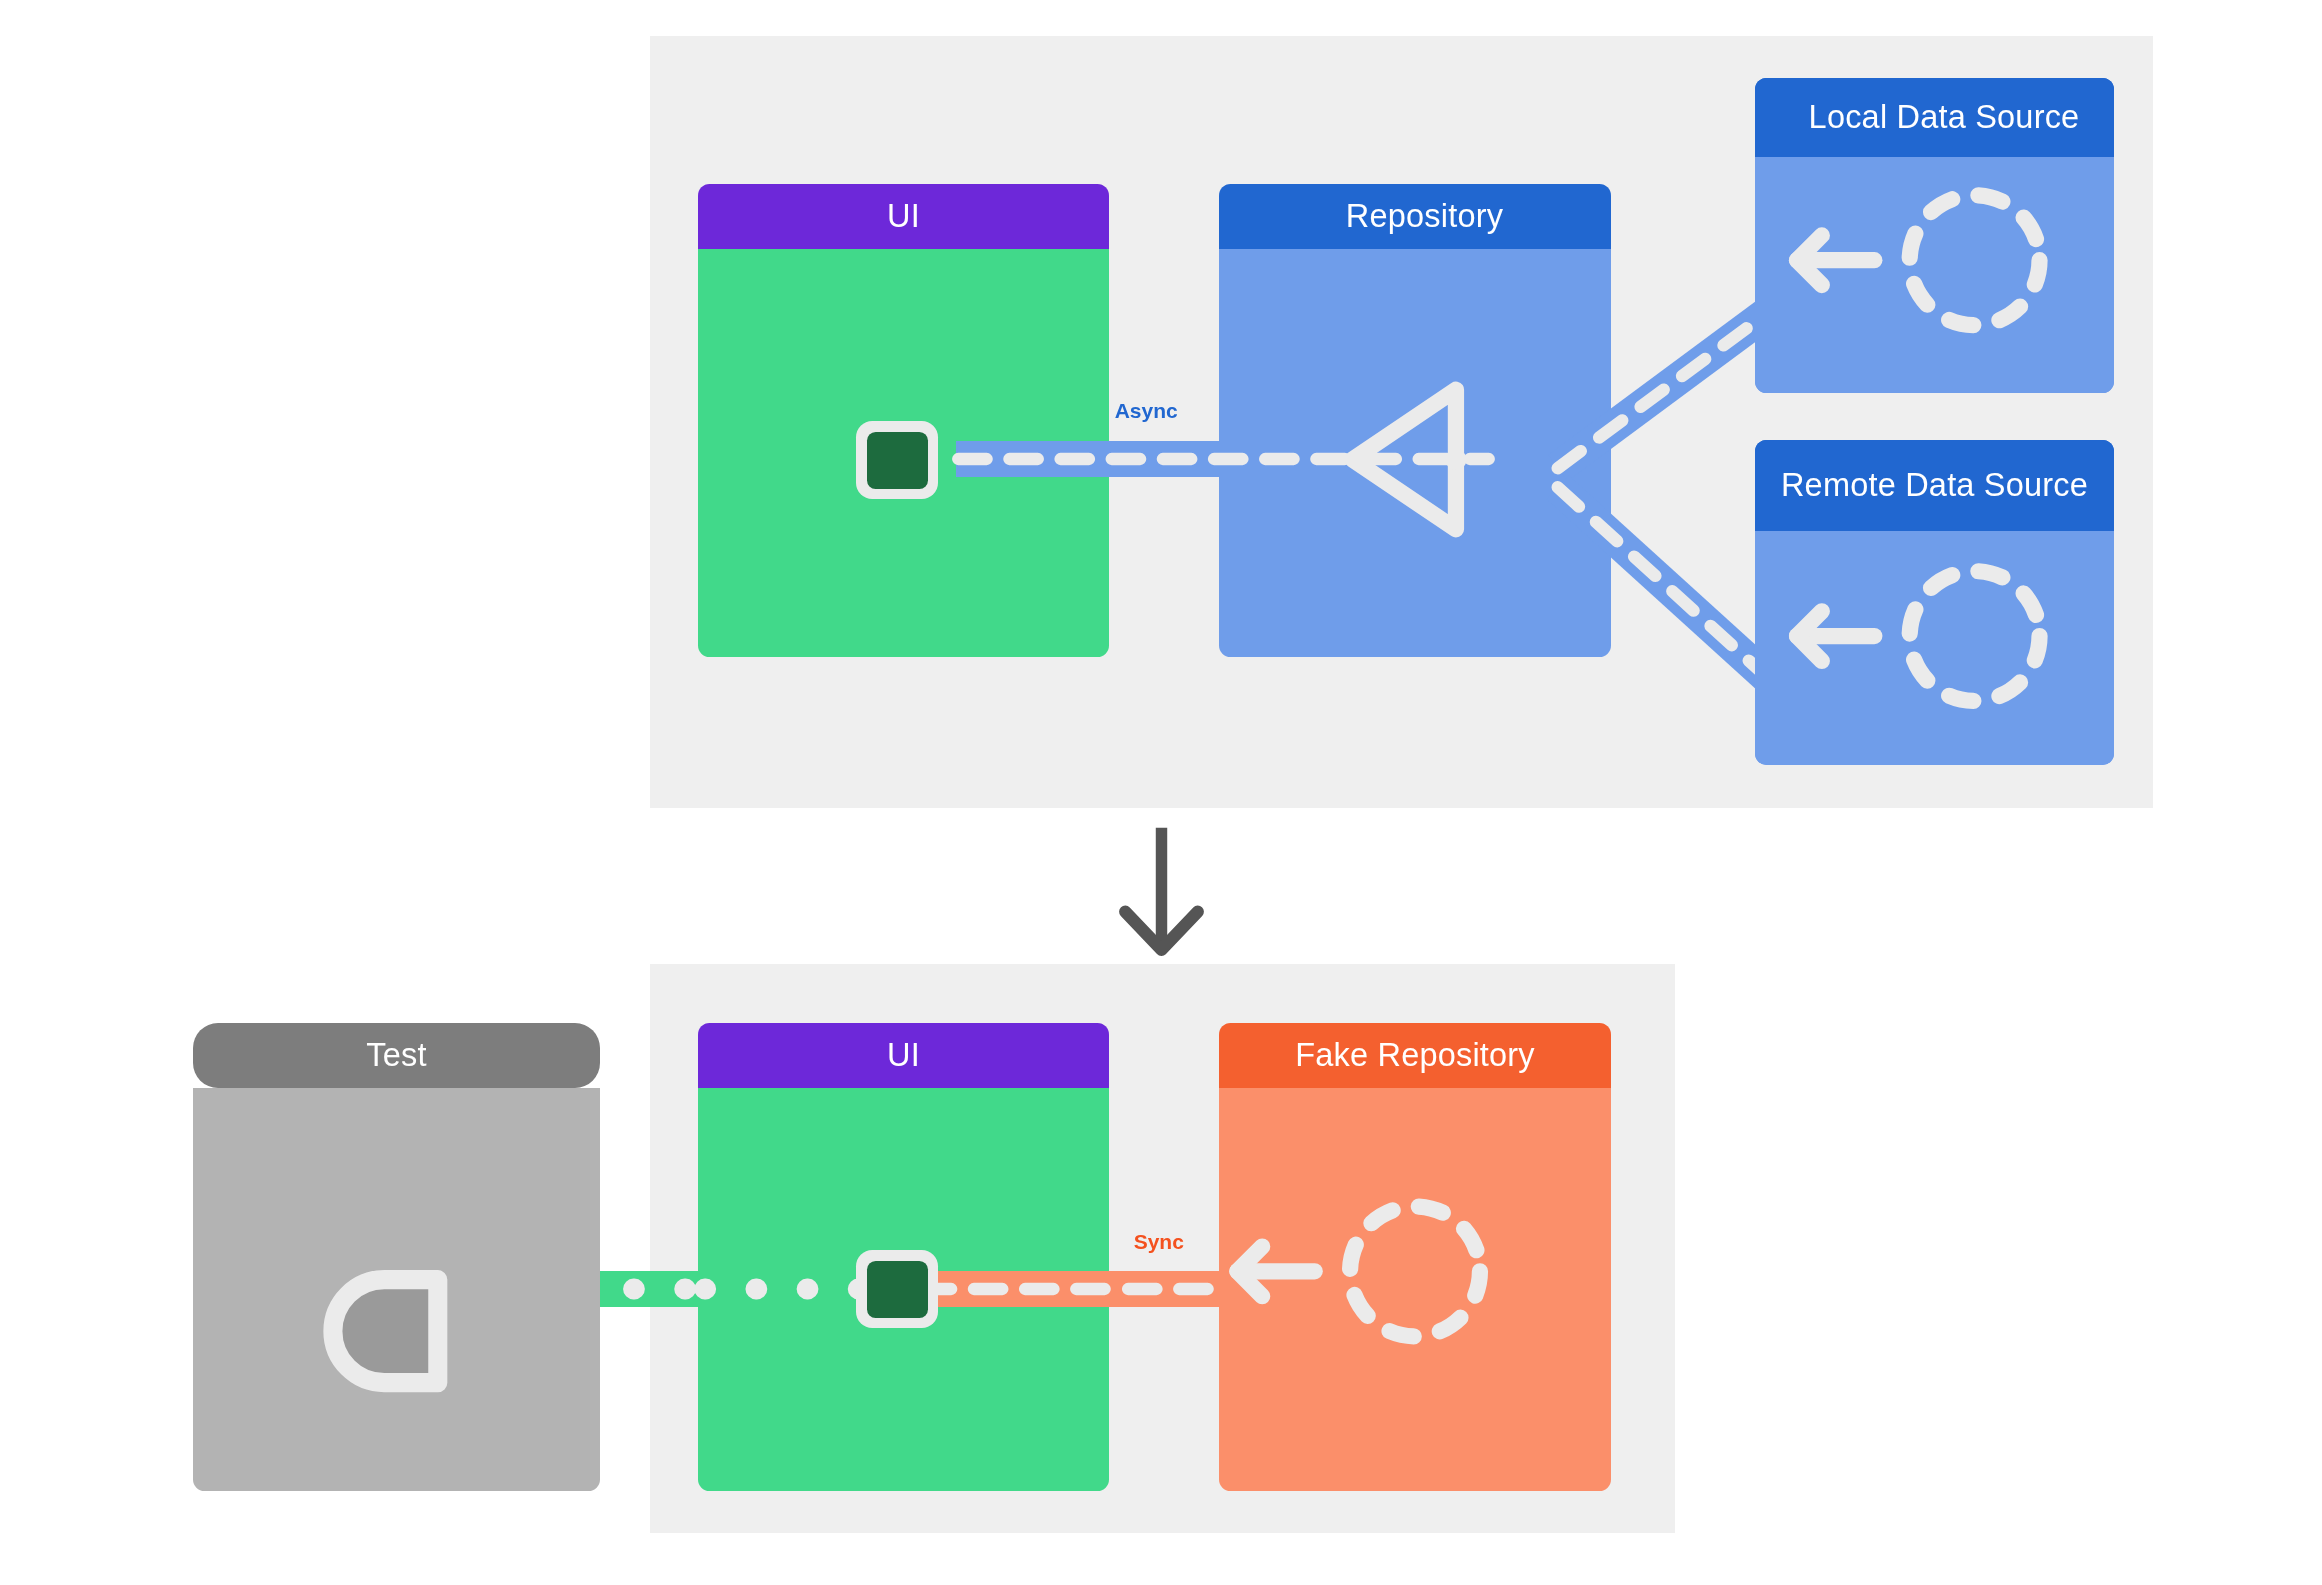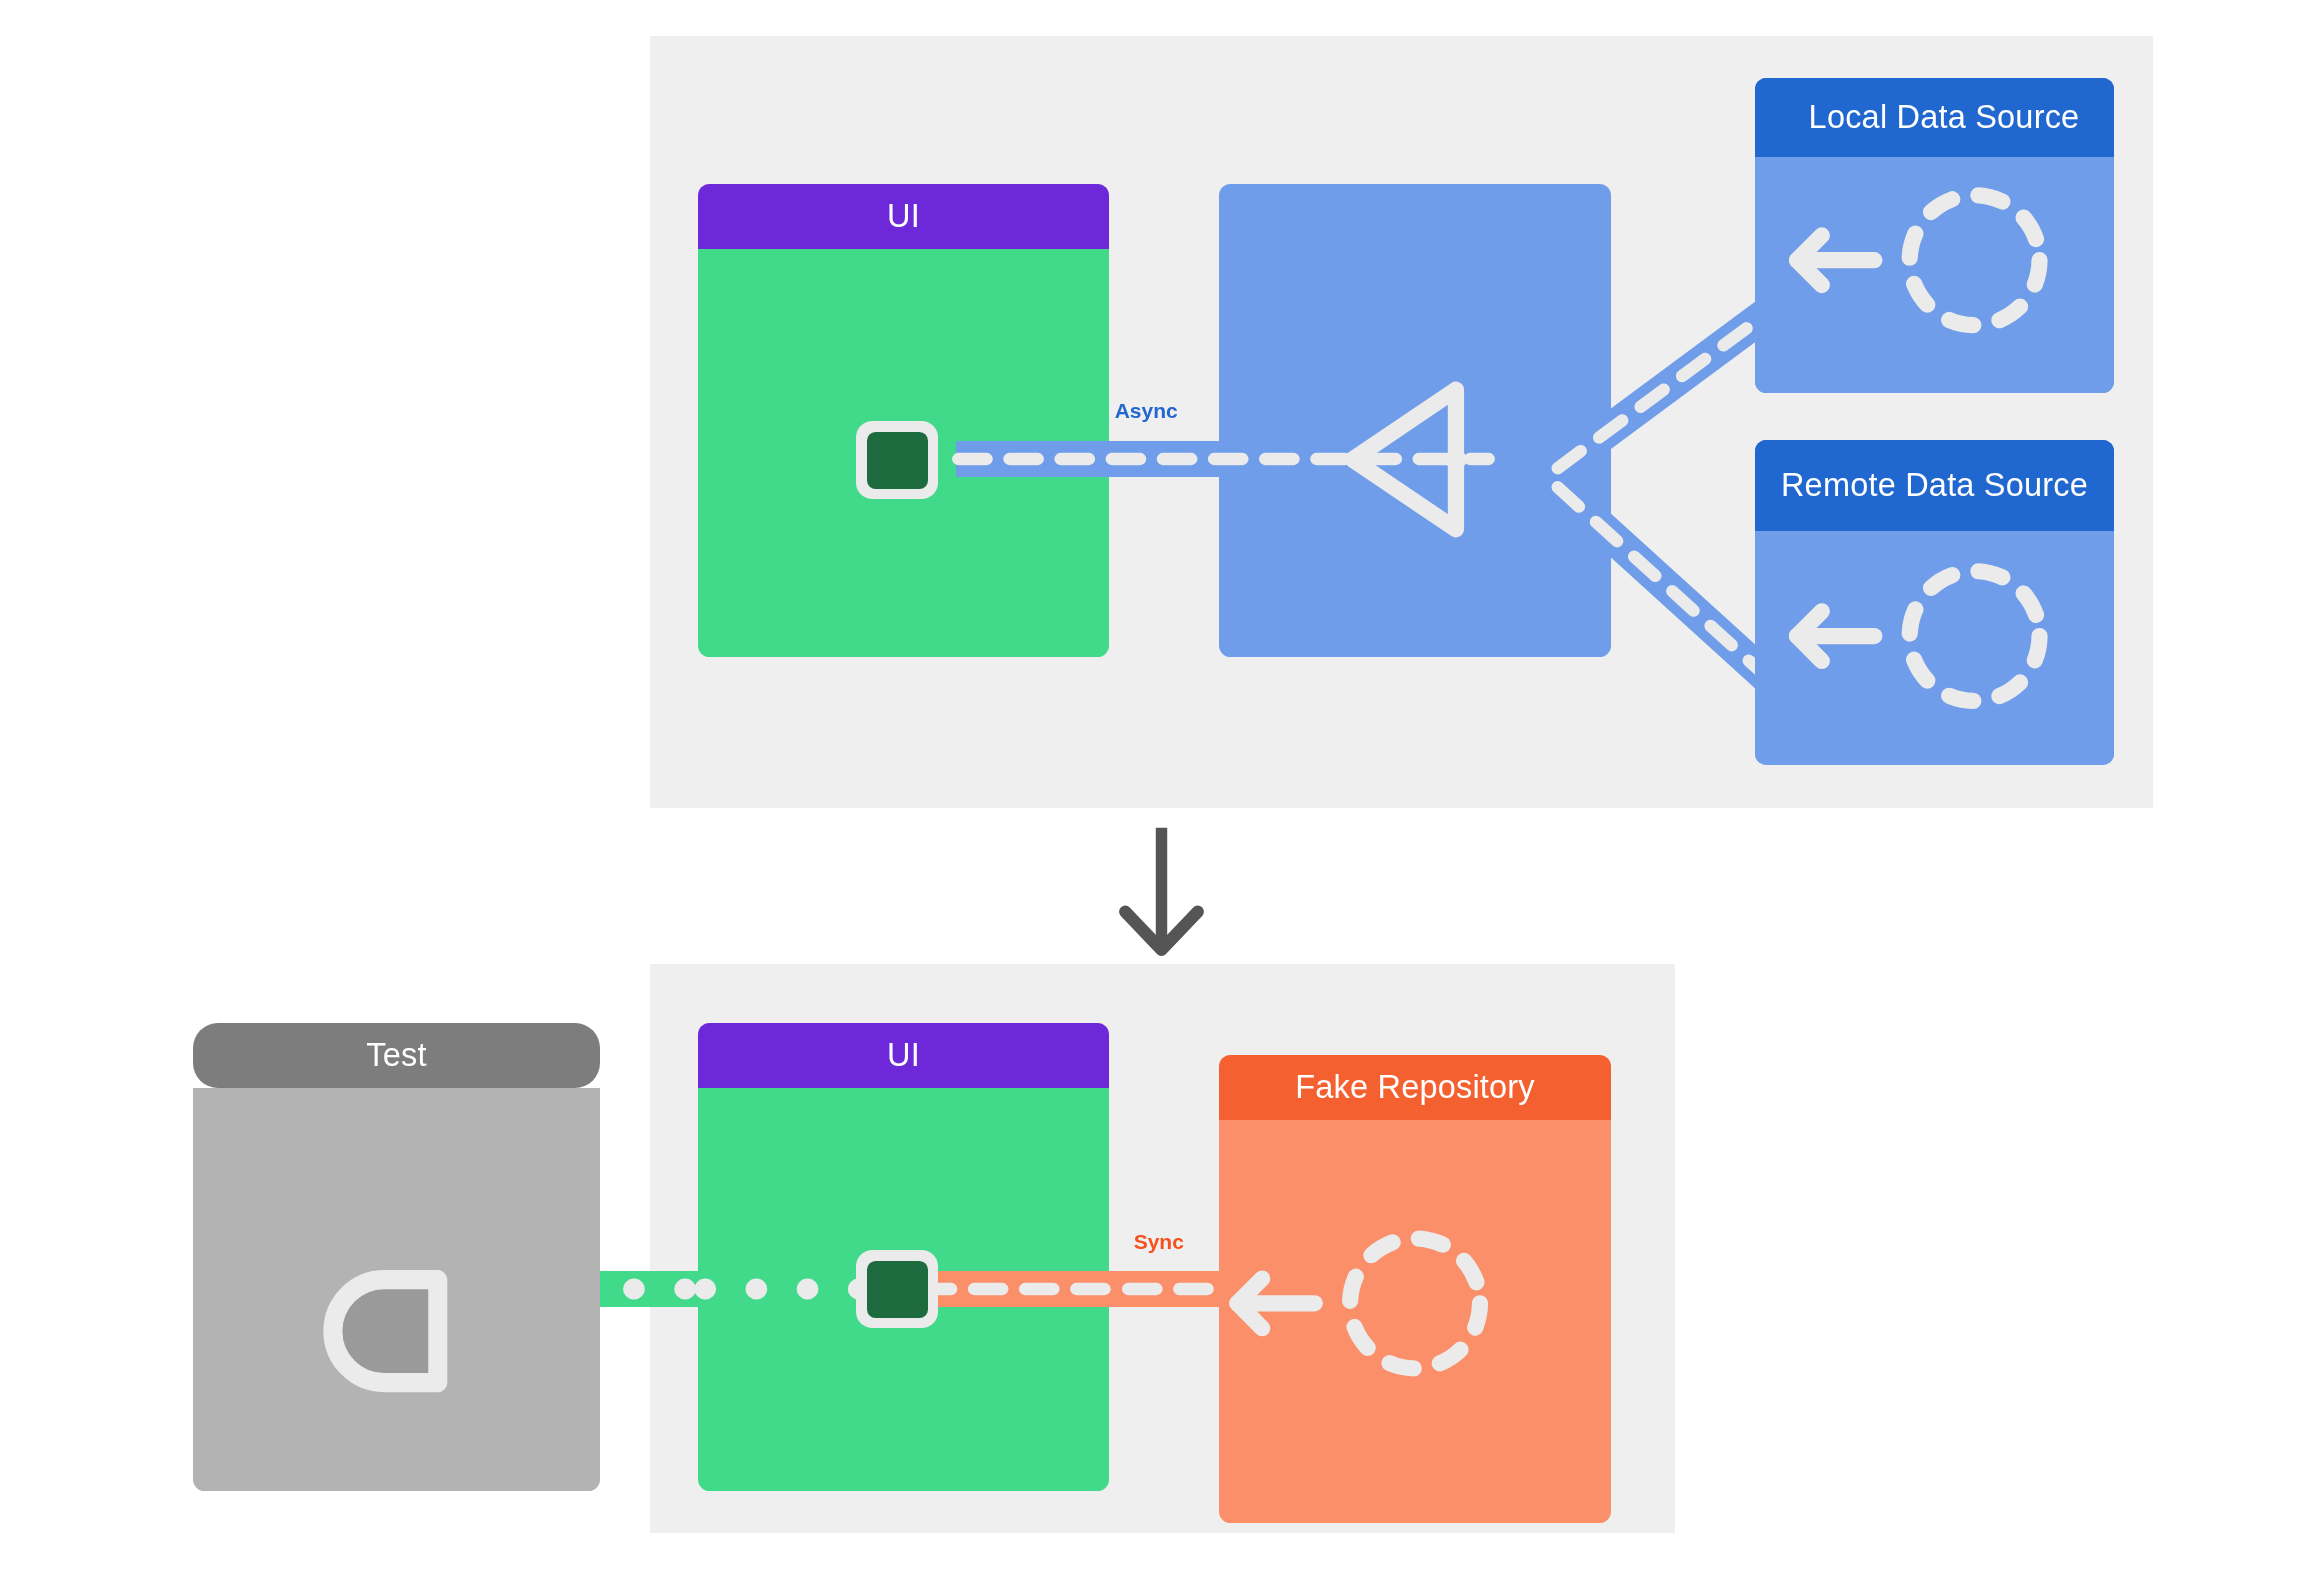--- a/index.html
+++ b/index.html
@@ -44,20 +44,21 @@
 <body>
 
 <div class="panel" style="left:650px;top:36px;width:1503px;height:772px;"></div>
 
 <div class="card c-green" style="left:698px;top:184px;width:411px;height:473px;">
   <div class="card-header" style="height:65px;">UI</div>
   <div class="card-body"></div>
 </div>
 
 <div class="card c-blue" style="left:1219px;top:184px;width:392px;height:473px;">
+  <div class="card-header" style="height:65px;">Repository</div>
   <div class="card-body"></div>
 </div>
 
 <div class="card c-blue" style="left:1755px;top:78px;width:359px;height:315px;">
   <div class="card-header" style="height:79px;">Local Data Source</div>
   <div class="card-body"></div>
 </div>
 
 <div class="card c-blue" style="left:1755px;top:440px;width:359px;height:325px;">
   <div class="card-header" style="height:91px;padding:0 17px;">Remote Data Source</div>
@@ -144,21 +145,21 @@
 <div class="card c-green" style="left:698px;top:1023px;width:411px;height:468px;">
   <div class="card-header" style="height:65px;">UI</div>
   <div class="card-body"></div>
 </div>
 
 <div class="band band-green" style="left:698px;top:1271px;width:220px;height:36px;"></div>
 <svg class="svg-abs" width="220" height="36" style="left:698px;top:1271px;" viewBox="0 0 230 38">
   <line x1="6" y1="19" x2="230" y2="19" stroke="#ebebeb" stroke-width="22" stroke-linecap="round" stroke-dasharray="1 53"></line>
 </svg>
 
-<div class="card c-orange" style="left:1219px;top:1023px;width:392px;height:468px;margin-top:32px;">
+<div class="card c-orange" style="left:1219px;top:1023px;width:392px;height:468px;">
   <div class="card-header" style="height:65px;">Fake Repository</div>
   <div class="card-body">
     <svg class="svg-abs" width="392" height="403" style="left:0;top:0;" viewBox="0 0 410 422">
       <circle cx="205" cy="192" r="68" fill="none" stroke="#ebebeb" stroke-width="17" stroke-linecap="round" stroke-dasharray="26 28"></circle>
       <g>
         <line x1="100" y1="192" x2="19" y2="192" stroke="#ebebeb" stroke-width="17" stroke-linecap="round"></line>
         <polyline points="45,166 19,192 45,218" fill="none" stroke="#ebebeb" stroke-width="17" stroke-linecap="round" stroke-linejoin="round"></polyline>
       </g>
     </svg>
   </div>

